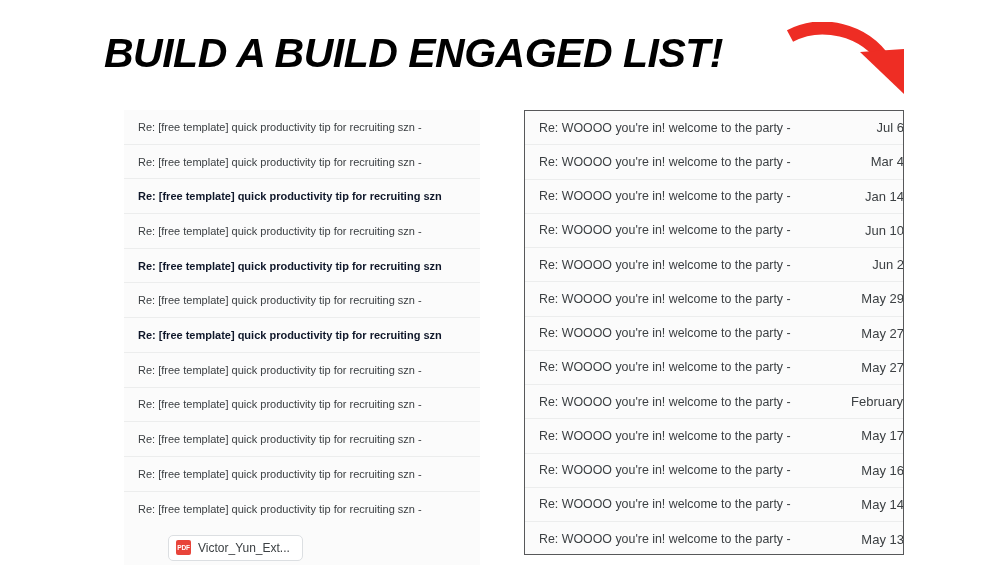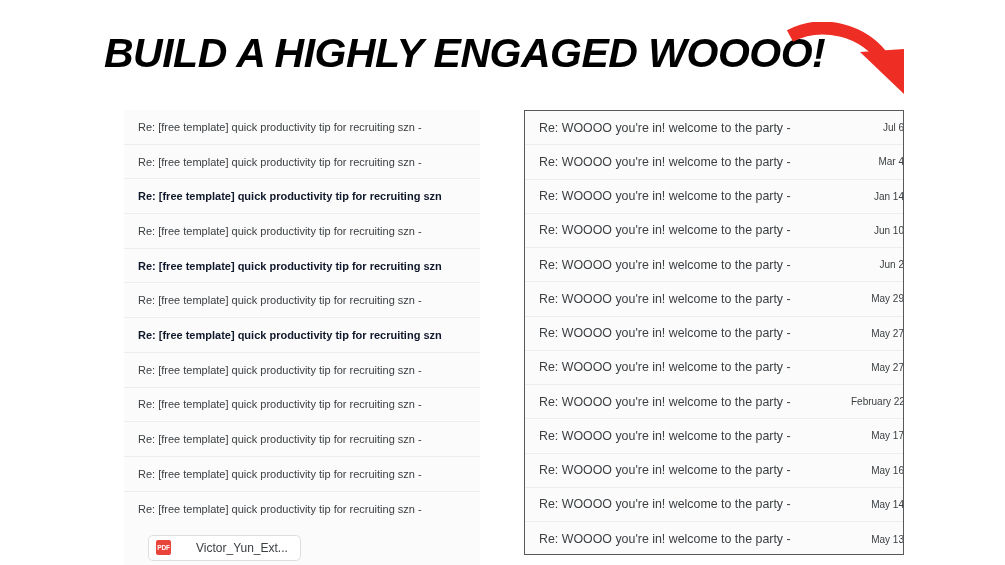--- a/index.html
+++ b/index.html
@@ -66,26 +66,27 @@
   .attach-row {
     height: 40px;
     display: flex;
     align-items: center;
     padding: 3px 14px 0 24px;
     background: #fbfbfb;
   }
   .chip {
     display: inline-flex;
     align-items: center;
-    gap: 25px;
+    gap: 7px;
     border: 1px solid #dcdfe2;
     border-radius: 5px;
     background: #ffffff;
     padding: 4px 12px 4px 7px;
     height: 26px;
+    margin-left: 20px;
   }
   .pdf-badge {
     width: 15px; height: 15px;
     background: #e8443a;
     border-radius: 2px;
     color: #ffffff;
     font-size: 6.5px;
     font-weight: bold;
     display: flex;
     align-items: center;
@@ -128,30 +129,30 @@
   }
   .rr-gap {
     flex: 1 1 auto;
     background: #ffffff;
     height: 100%;
   }
   .rr-date {
     flex: 0 0 66px;
     text-align: right;
     padding-right: 13px;
-    font-size: 10px;
+    font-size: 13px;
     color: #3c4043;
   }
 </style>
 </head>
 <body>
 
 <div id="page">
 
-  <div class="headline">BUILD A HIGHLY ENGAGED WOOOO!</div>
+  <div class="headline">BUILD A BUILD ENGAGED LIST!</div>
 
   <div class="arrow-wrap">
     <svg width="130" height="90" viewBox="0 0 130 90" aria-hidden="true">
       <path d="M4 14 C 34 -2, 78 6, 100 40" stroke="#ee2d24" stroke-width="13" fill="none" stroke-linecap="butt"></path>
       <polygon points="118,72 74,30 118,27" fill="#ee2d24"></polygon>
     </svg>
   </div>
 
   <div class="left-panel">
     <div id="left-rows">

